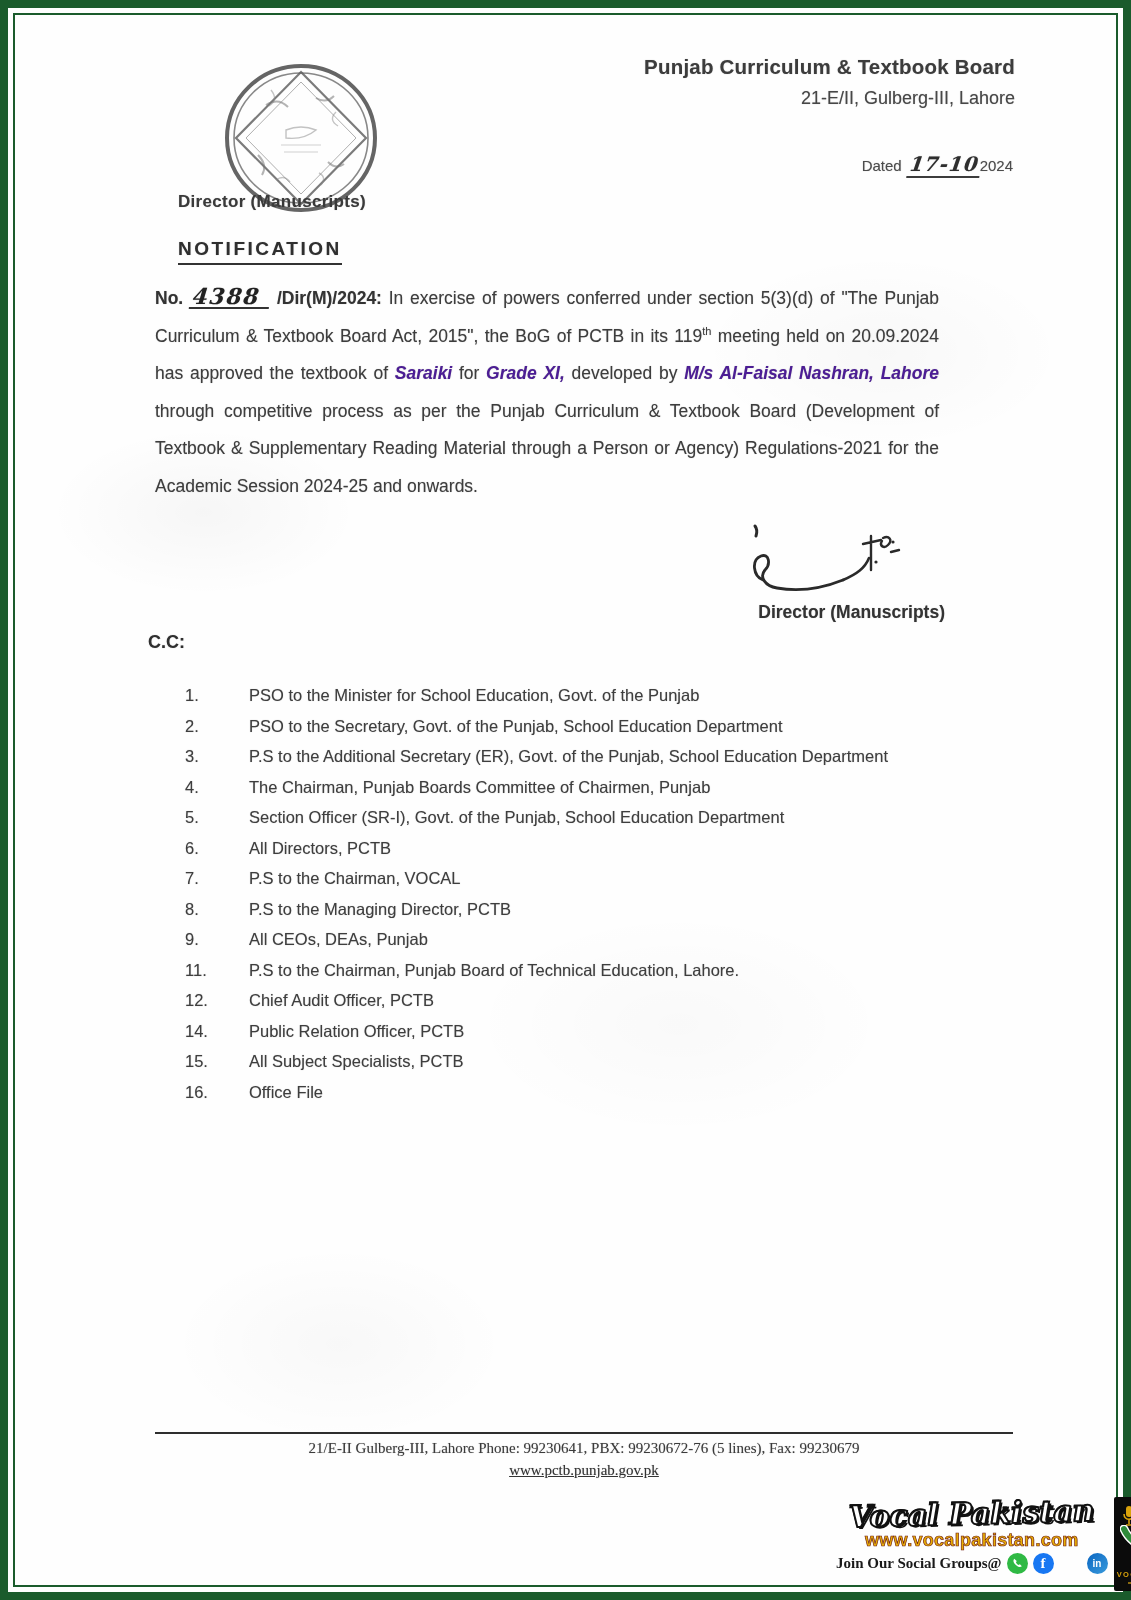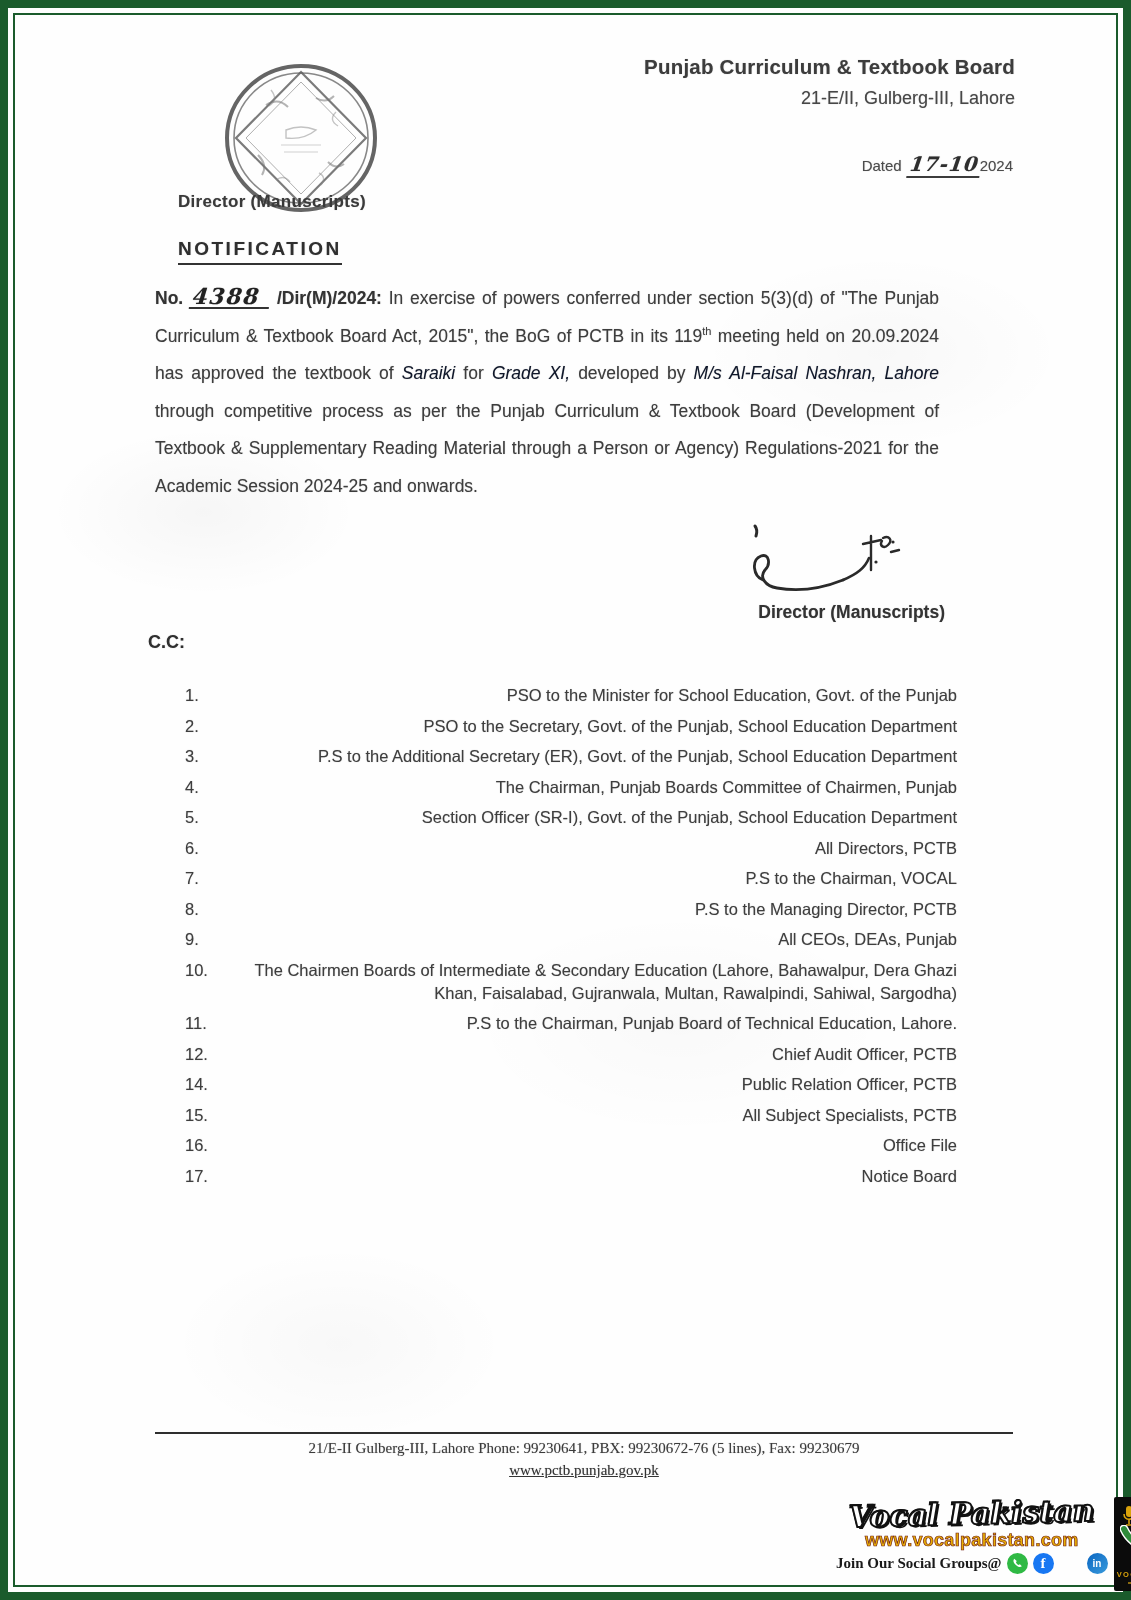--- a/index.html
+++ b/index.html
@@ -49,41 +49,41 @@
   
   .notif-title{
     position:absolute;left:178px;top:238px;font-size:19px;font-weight:800;
     letter-spacing:2.5px;border-bottom:2.5px solid #333;padding-bottom:3px;z-index:1;color:#2f2f2f;
   }
   .body-par{
     position:absolute;left:155px;top:280px;width:784px;z-index:1;
     font-size:17.5px;line-height:37.5px;text-align:justify;color:#3d3d3d;margin:0;
   }
   .seg-bold{font-weight:700;color:#333;}
-  .seg-bolditalic{font-weight:400;font-style:italic;color:#0f172a;}
+  .seg-bolditalic{font-weight:700;font-style:italic;color:#4c1d95;}
   .seg-handwritten{
     font-family:"DejaVu Serif",serif;font-style:italic;font-weight:700;font-size:22px;
     border-bottom:2px solid #333;padding:0 10px 0 3px;letter-spacing:1.5px;
     display:inline-block;transform:skewX(-6deg);line-height:1;color:#222;
   }
   sup.seg-sup{font-size:11px;line-height:0;}
 
   
   .signature{position:absolute;left:725px;top:518px;width:210px;height:92px;z-index:1;}
   .sig-caption{
     position:absolute;left:690px;top:602px;width:255px;text-align:right;
     font-size:17.5px;font-weight:700;z-index:1;color:#333;
   }
 
   
   .cc-label{position:absolute;left:148px;top:632px;font-size:18px;font-weight:800;z-index:1;color:#2f2f2f;}
   .cc-list{position:absolute;left:185px;top:684px;width:772px;z-index:1;}
   .cc-row{display:flex;font-size:16.5px;line-height:23px;margin-bottom:7.5px;color:#3e3e3e;}
   .cc-num{flex:0 0 64px;}
-  .cc-text{flex:1;text-align:right;}
+  .cc-text{flex:1;}
 
   
   .footer-rule{position:absolute;left:155px;top:1432px;width:858px;height:2px;background:#2e2e2e;z-index:1;}
   .footer-address{
     position:absolute;left:155px;top:1440px;width:858px;text-align:center;z-index:1;
     font-family:"Liberation Serif",serif;font-size:15px;color:#3b3b3b;
   }
   .footer-site{
     position:absolute;left:155px;top:1462px;width:858px;text-align:center;z-index:1;
     font-family:"Liberation Serif",serif;font-size:15px;color:#333;text-decoration:underline;
@@ -200,46 +200,38 @@
       </div>
       <div class="cc-row">
         <span class="cc-num">8.</span>
         <span class="cc-text">P.S to the Managing Director, PCTB</span>
       </div>
       <div class="cc-row">
         <span class="cc-num">9.</span>
         <span class="cc-text">All CEOs, DEAs, Punjab</span>
       </div>
       <div class="cc-row">
-        <span class="cc-num">10.</span>
-        <span class="cc-text">The Chairmen Boards of Intermediate &amp; Secondary Education (Lahore, Bahawalpur, Dera Ghazi Khan, Faisalabad, Gujranwala, Multan, Rawalpindi, Sahiwal, Sargodha)</span>
-      </div>
-      <div class="cc-row">
         <span class="cc-num">11.</span>
         <span class="cc-text">P.S to the Chairman, Punjab Board of Technical Education, Lahore.</span>
       </div>
       <div class="cc-row">
         <span class="cc-num">12.</span>
         <span class="cc-text">Chief Audit Officer, PCTB</span>
       </div>
       <div class="cc-row">
         <span class="cc-num">14.</span>
         <span class="cc-text">Public Relation Officer, PCTB</span>
       </div>
       <div class="cc-row">
         <span class="cc-num">15.</span>
         <span class="cc-text">All Subject Specialists, PCTB</span>
       </div>
       <div class="cc-row">
         <span class="cc-num">16.</span>
         <span class="cc-text">Office File</span>
-      </div>
-      <div class="cc-row">
-        <span class="cc-num">17.</span>
-        <span class="cc-text">Notice Board</span>
       </div>
     </div>
 
   <div class="footer-rule"></div>
   <div class="footer-address scan-text">21/E-II Gulberg-III, Lahore Phone: 99230641, PBX: 99230672-76 (5 lines), Fax: 99230679</div>
   <div class="footer-site scan-text">www.pctb.punjab.gov.pk</div>
 
   <div class="vp-banner">
     <div class="vp-textcol">
       <div class="vp-script">Vocal Pakistan</div>

